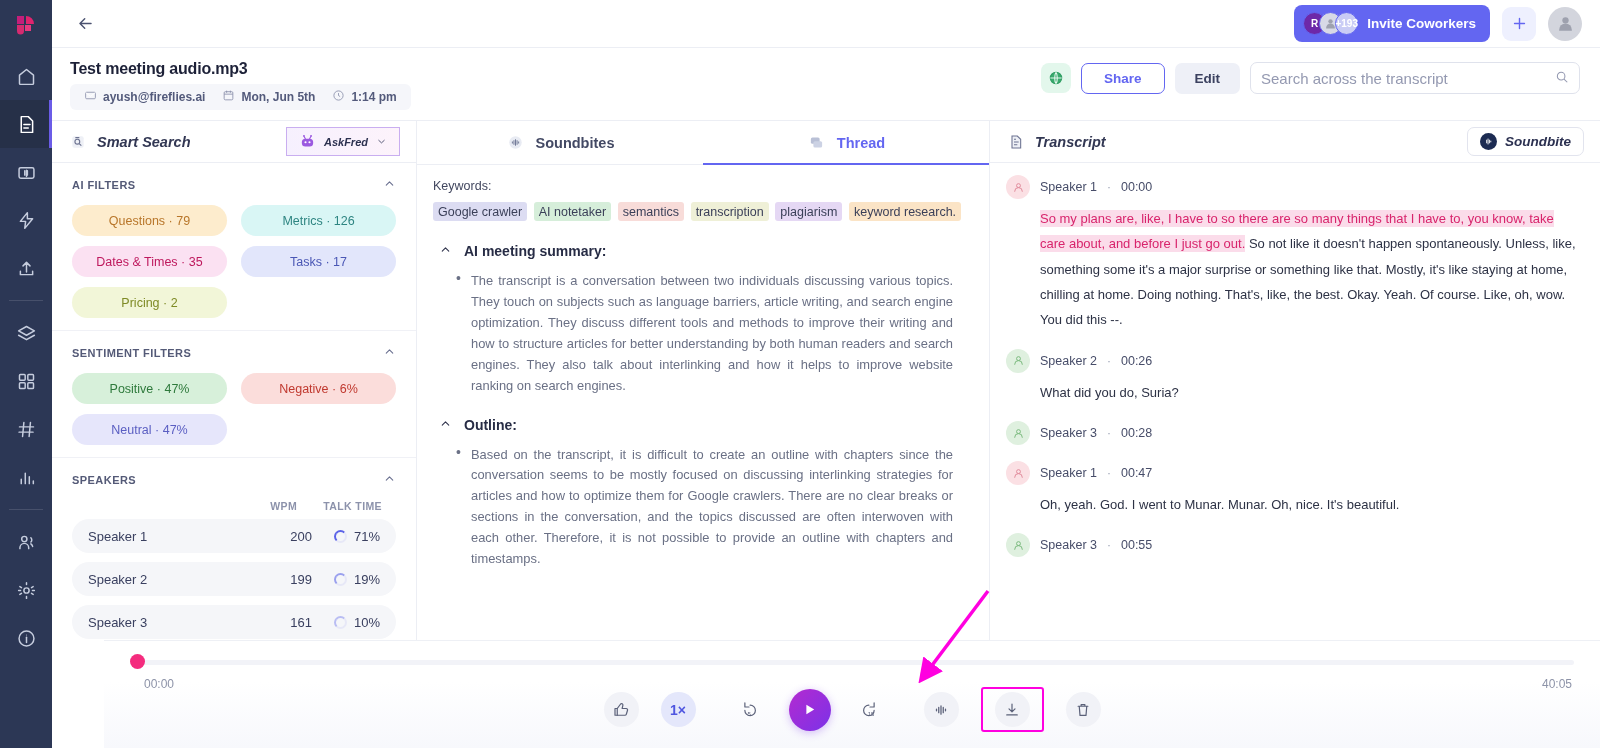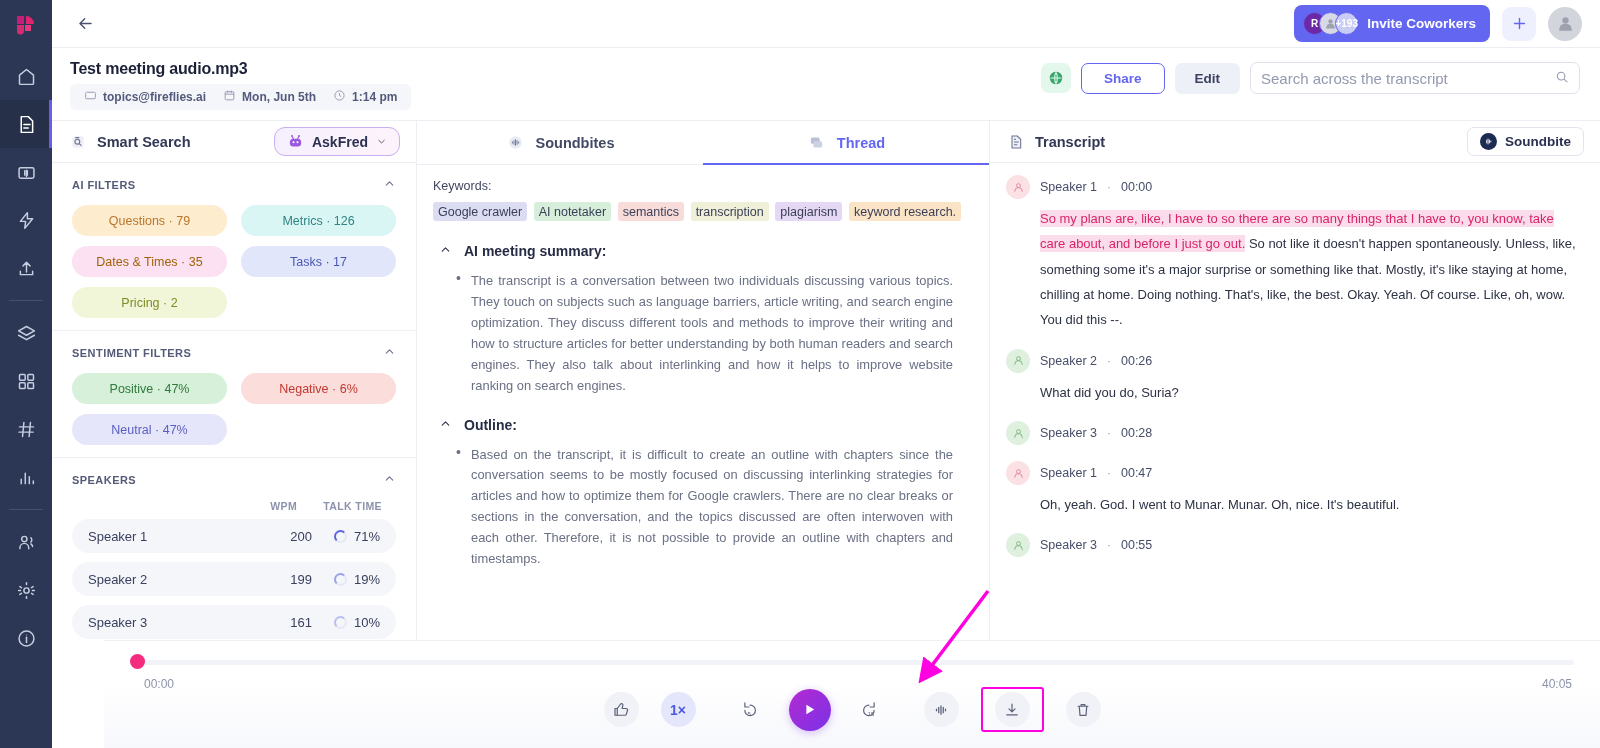--- a/index.html
+++ b/index.html
@@ -105,29 +105,30 @@
 
   
   .panels { flex: 1; display: flex; min-height: 0; background: #fff; }
   .panel-left { width: 365px; flex: 0 0 365px; border-right: 1px solid #eceef4; display: flex; flex-direction: column; min-height: 0; }
   .panel-mid { flex: 1; border-right: 1px solid #eceef4; display: flex; flex-direction: column; min-width: 0; }
   .panel-right { width: 610px; flex: 0 0 610px; display: flex; flex-direction: column; min-height: 0; }
 
   .panel-head {
     height: 42px; flex: 0 0 42px; display: flex; align-items: center; padding: 0 16px;
     border-bottom: 1px solid #eceef4;
+    font-style: italic;
   }
   .ph-title { display: flex; align-items: center; gap: 9px; font-size: 14.5px; font-weight: 700; color: #323753; }
   .ph-ico { width: 20px; height: 20px; display: flex; align-items: center; justify-content: center; }
   .ph-ico svg { width: 16px; height: 16px; }
   .askfred {
     margin-left: auto; display: flex; align-items: center; gap: 8px;
-    border: 1.4px solid #c9aef0; border-radius: 11px; padding: 5px 12px;
+    border: 1.4px solid #c9aef0; border-radius: 0; padding: 5px 12px;
     background: linear-gradient(90deg,#f6f0fe,#fdf3fb); cursor: pointer;
-    font-size: 14px; font-weight: 600; color: #2c3150;
+    font-size: 11px; font-weight: 600; color: #2c3150;
   }
   .askfred .bot { width: 17px; height: 17px; }
   .askfred .chev { width: 11px; height: 11px; stroke: #4a4f6d; fill: none; stroke-width: 2; stroke-linecap: round; }
 
   .lp-body { flex: 1; overflow: hidden; }
   .sect { padding: 14px 20px 12px 20px; border-bottom: 1px solid #f0f1f6; }
   .sect:last-child { border-bottom: none; }
   .sect-head {
     display: flex; align-items: center; margin-bottom: 12px;
   }
@@ -384,21 +385,21 @@
       <div class="meta-left">
         <div class="meet-title">Test meeting audio.mp3</div>
         <div class="meta-chips">
           <div class="meta-chip">
             <span>
               <svg viewBox="0 0 24 24" fill="#f4b740" stroke="#e09c1e">
                   <rect x="3" y="6" width="18" height="12" rx="2"></rect>
                   <path d="M3.5 7 12 13.5 20.5 7" stroke="#fff" fill="none"></path>
                 </svg>
             </span>
-            <span>topics@fireflies.ai</span>
+            <span>ayush@fireflies.ai</span>
           </div>
           <div class="meta-chip">
             <span>
               <svg viewBox="0 0 24 24">
                   <rect x="4" y="5" width="16" height="15" rx="2"></rect>
                   <path d="M4 9.5h16M8.5 3v4M15.5 3v4"></path>
                 </svg>
             </span>
             <span>Mon, Jun 5th</span>
           </div>
@@ -473,21 +474,21 @@
               <span class="sect-label">AI FILTERS</span>
               <span class="caret">
                 <svg viewBox="0 0 24 24">
                     <path d="M6 15l6-6 6 6"></path>
                   </svg>
               </span>
             </div>
             <div class="pill-grid" id="ai-pills">
                 <div class="pill" style="background: rgb(253, 236, 205); color: rgb(184, 118, 42);">Questions · 79</div>
                 <div class="pill" style="background: rgb(217, 246, 245); color: rgb(46, 133, 130);">Metrics · 126</div>
-                <div class="pill" style="background: rgb(251, 225, 242); color: #a16207;">Dates &amp; Times · 35</div>
+                <div class="pill" style="background: rgb(251, 225, 242); color: #be185d;">Dates &amp; Times · 35</div>
                 <div class="pill" style="background: rgb(226, 230, 251); color: rgb(74, 87, 181);">Tasks · 17</div>
                 <div class="pill" style="background: rgb(242, 246, 216); color: rgb(126, 138, 37);">Pricing · 2</div>
               </div>
           </div>
 
           <div class="sect">
             <div class="sect-head">
               <span class="sect-label">SENTIMENT FILTERS</span>
               <span class="caret">
                 <svg viewBox="0 0 24 24">

